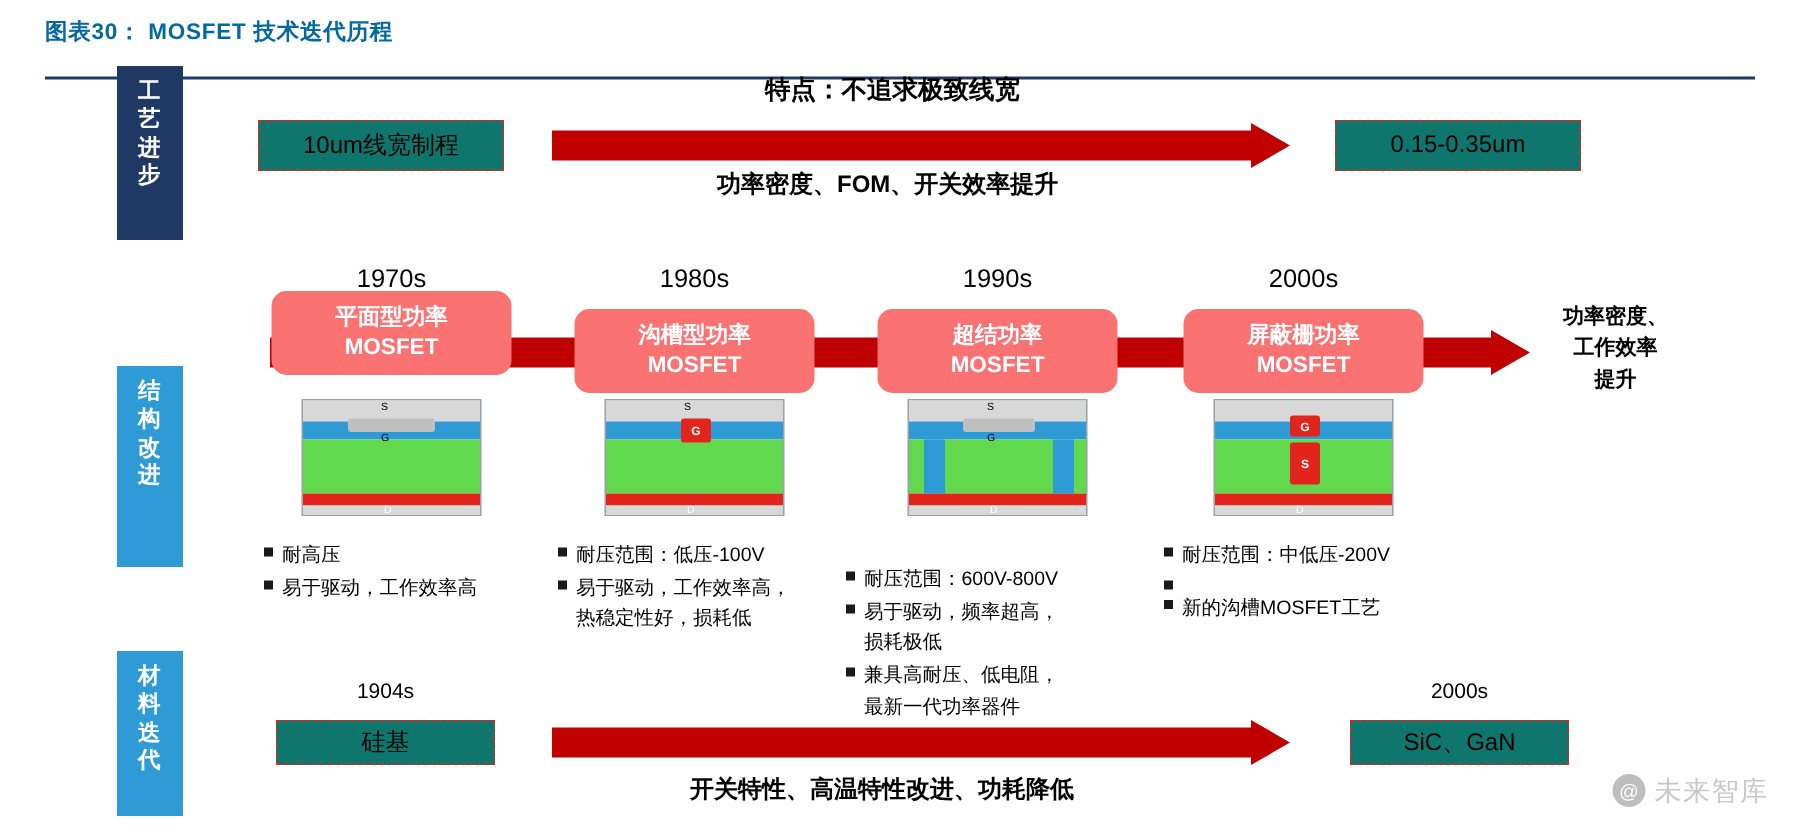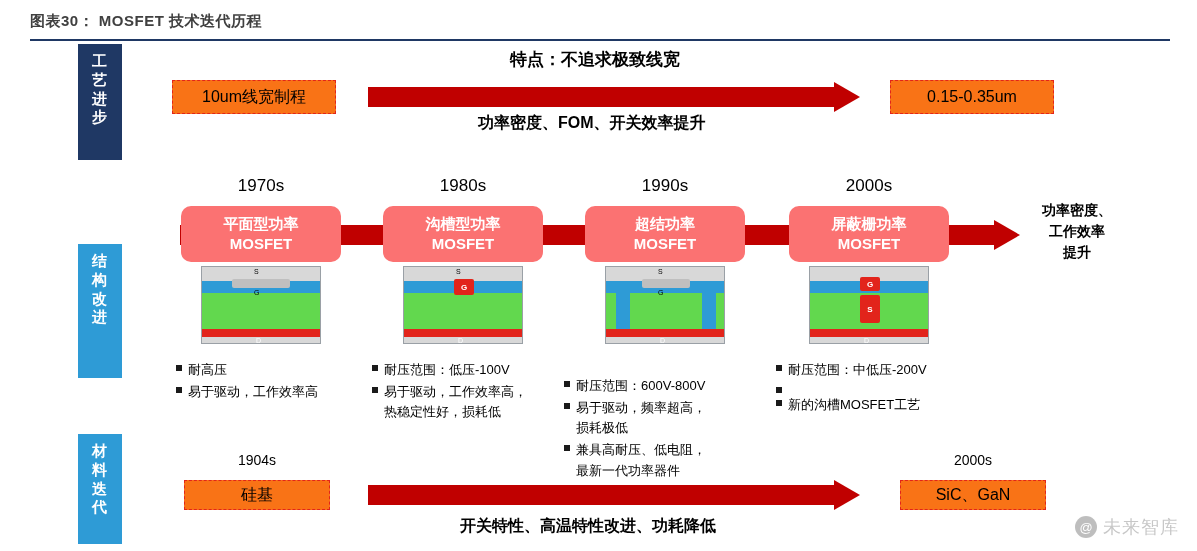--- a/index.html
+++ b/index.html
@@ -19,23 +19,23 @@
   
   .title-bar {
     position: absolute;
     left: 30px;
     top: 12px;
     width: 1140px;
   }
   .title-text {
     font-size: 15px;
     font-weight: bold;
-    color: #404040;
+    color: #0369a1;
     letter-spacing: 0.5px;
-    padding-bottom: 8px;
+    padding-bottom: 20px;
   }
   .title-rule {
     height: 2px;
     background: #1f3864;
     width: 100%;
   }
 
   
   .vlabel {
     position: absolute;
@@ -60,21 +60,21 @@
   }
   #vlabel-material {
     left: 78px; top: 434px; height: 110px;
     background: #2e9bd6;
   }
 
   
   .dashbox {
     position: absolute;
     border: 1.5px dashed #e2241b;
-    background: #f97316;
+    background: #0f766e;
     color: #000;
     display: flex;
     align-items: center;
     justify-content: center;
     box-sizing: border-box;
     font-size: 16px;
     text-align: center;
   }
 
   
@@ -280,21 +280,21 @@
   <span>改</span>
   <span>进</span>
 </div>
 
 <div class="bigarrow" style="left:180px; top:220px; width:840px; z-index:1;">
   <div class="shaft" style="width:814px;"></div>
   <div class="head" style="left:814px;"></div>
 </div>
 
 <div class="decade" style="left:181px; top:176px;">1970s</div>
-<div class="genbox" style="left:181px; top:206px;">
+<div class="genbox" style="left:181px; top:194px;">
   <div>平面型功率</div>
   <div class="l2">MOSFET</div>
 </div>
 <div class="device" style="left:201px; top:266px;">
   <div class="lay-top"></div>
   <div class="lay-blue"></div>
   <div class="lay-green"></div>
   <div class="lay-red"></div>
   <div class="lay-bottom"></div>
   <div class="grey-pill" style="left:30px; top:12px; width:58px; height:9px;"></div>

